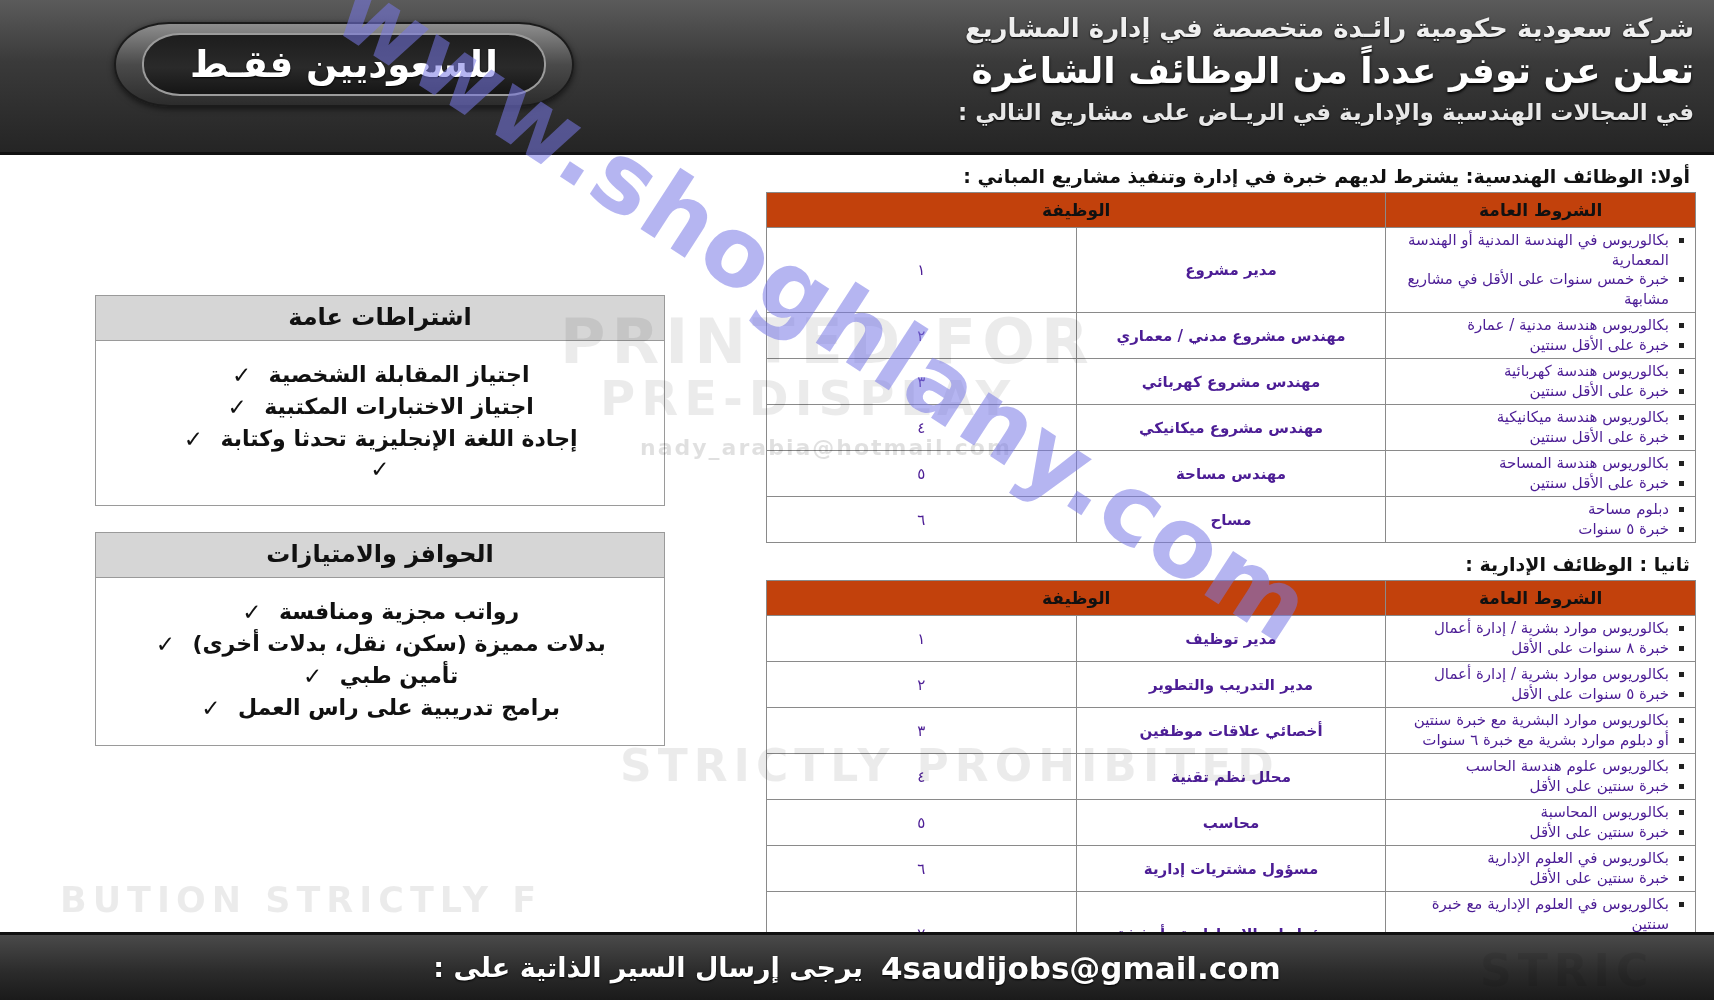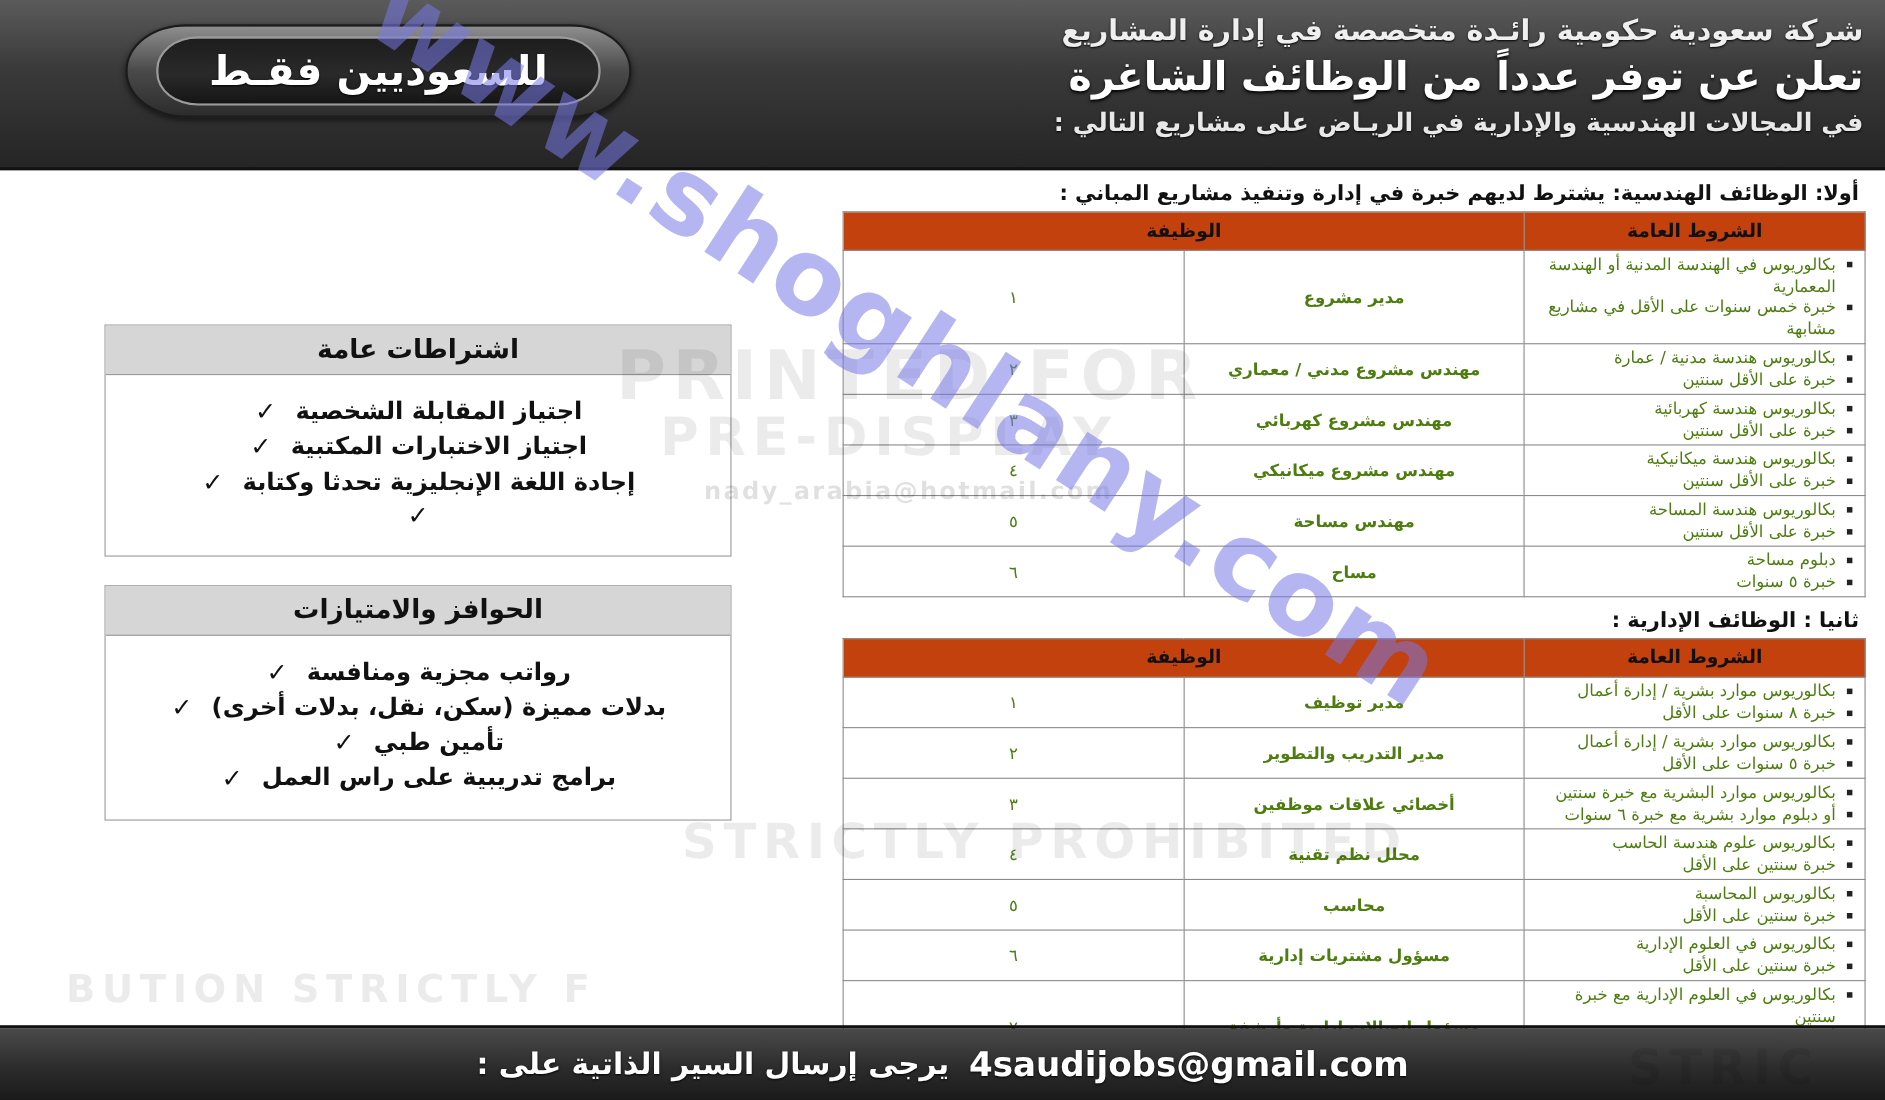--- a/index.html
+++ b/index.html
@@ -65,21 +65,21 @@
     font-size:19px;font-weight:bold;color:#111;text-align:right;margin:4px 6px 5px 0;
   }
   table.jobs{
     width:930px;border-collapse:collapse;table-layout:fixed;background:#fff;
   }
   table.jobs th{
     background:#c2410c;border:1px solid #8a8a8a;
     font-size:17px;font-weight:bold;color:#111;padding:4px 6px;height:26px;
   }
   table.jobs td{
-    border:1px solid #8a8a8a;font-size:15px;color:#4d7c0f;padding:3px 8px;vertical-align:middle;
+    border:1px solid #8a8a8a;font-size:15px;color:#4c1d95;padding:3px 8px;vertical-align:middle;
   }
   td.num{width:38px;text-align:center;font-size:16px;}
   td.title{width:330px;text-align:center;font-weight:bold;font-size:17px;}
   td.conds{text-align:right;}
   td.conds ul{margin:0;padding:0 16px 0 0;list-style:none;}
   td.conds li{position:relative;line-height:1.3;padding-right:2px;}
   td.conds li:before{
     content:"";position:absolute;right:-13px;top:7px;width:5px;height:5px;background:#222;
   }
 

